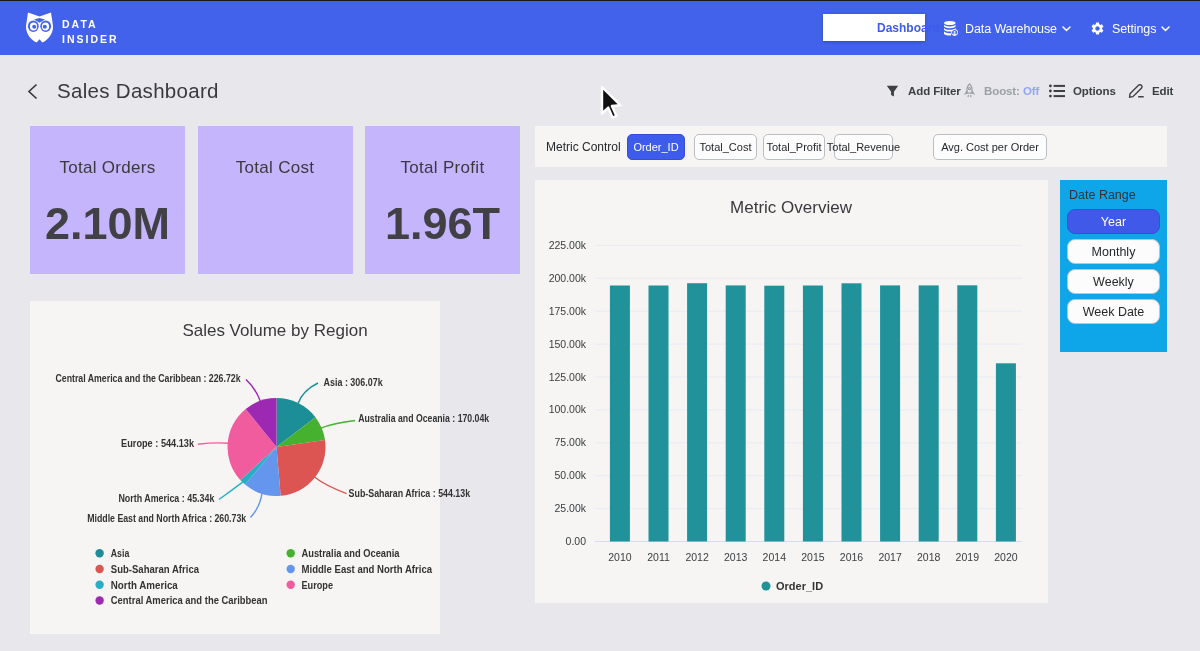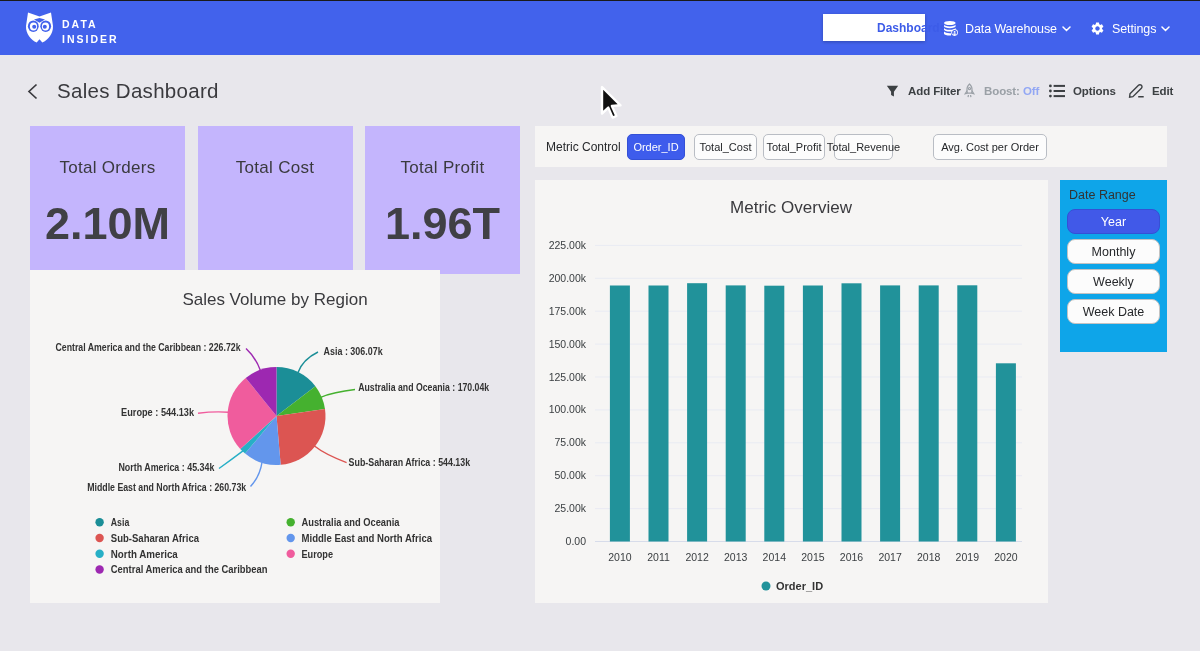--- a/index.html
+++ b/index.html
@@ -24,21 +24,21 @@
 #metricbar { position:absolute; left:535px; top:126px; width:632px; height:41px; background:#F6F5F4; }
 #metricbar .lbl { position:absolute; left:11px; top:14px; font-size:12px; color:#26282B; }
 .mbtn { position:absolute; top:8px; height:26px; border:1px solid #B9BDC4; border-radius:5px; background:#FCFCFC; font-size:11px; color:#26282B; display:flex; align-items:center; justify-content:center; font-family:"Liberation Sans", sans-serif; }
 .mbtn.active { background:#3E5CEC; border-color:#3450D6; color:#fff; }
 
 #datepanel { position:absolute; left:1060px; top:180px; width:107px; height:172px; background:#0ea5e9; }
 #datepanel .lbl { position:absolute; left:9px; top:8px; font-size:12.5px; color:#333; }
 .dbtn { position:absolute; left:7px; width:93px; height:25px; border:1px solid #C3C3C3; border-radius:8px; background:#FCFCFC; font-size:12.5px; color:#26282B; display:flex; align-items:center; justify-content:center; }
 .dbtn.active { background:#4159E8; border-color:#3450D6; color:#fff; }
 
-#piecard { position:absolute; left:30px; top:270px; width:410px; height:333px; background:#F6F5F4; }
+#piecard { position:absolute; left:30px; top:301px; width:410px; height:333px; background:#F6F5F4; }
 #barcard { position:absolute; left:535px; top:180px; width:513px; height:423px; background:#F6F5F4; }
 </style>
 </head>
 <body>
 
 <div id="nav">
   <svg class="abs" style="left:24px;top:10px" width="31" height="33" viewBox="0 0 31 33">
     <path d="M4 1.5 L15.5 5.5 L27 1.5 L29 15 C29.3 23 24 29 18.3 31.5 L15.5 28.2 L12.7 31.5 C7 29 1.7 23 2 15 Z" fill="#fff"></path>
     <ellipse cx="9.3" cy="15.2" rx="5.4" ry="5.8" fill="#4262EC"></ellipse>
     <ellipse cx="21.7" cy="15.2" rx="5.4" ry="5.8" fill="#4262EC"></ellipse>

